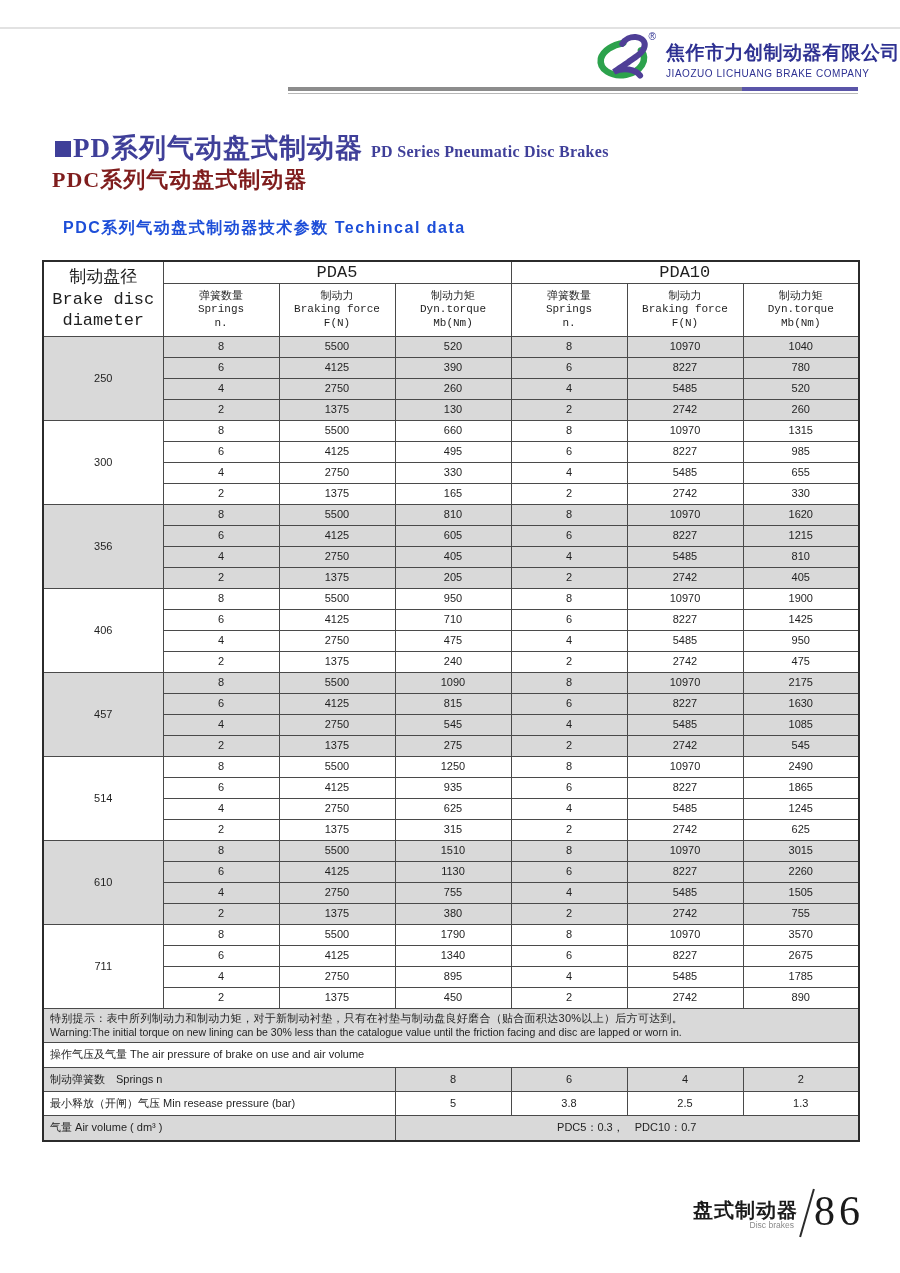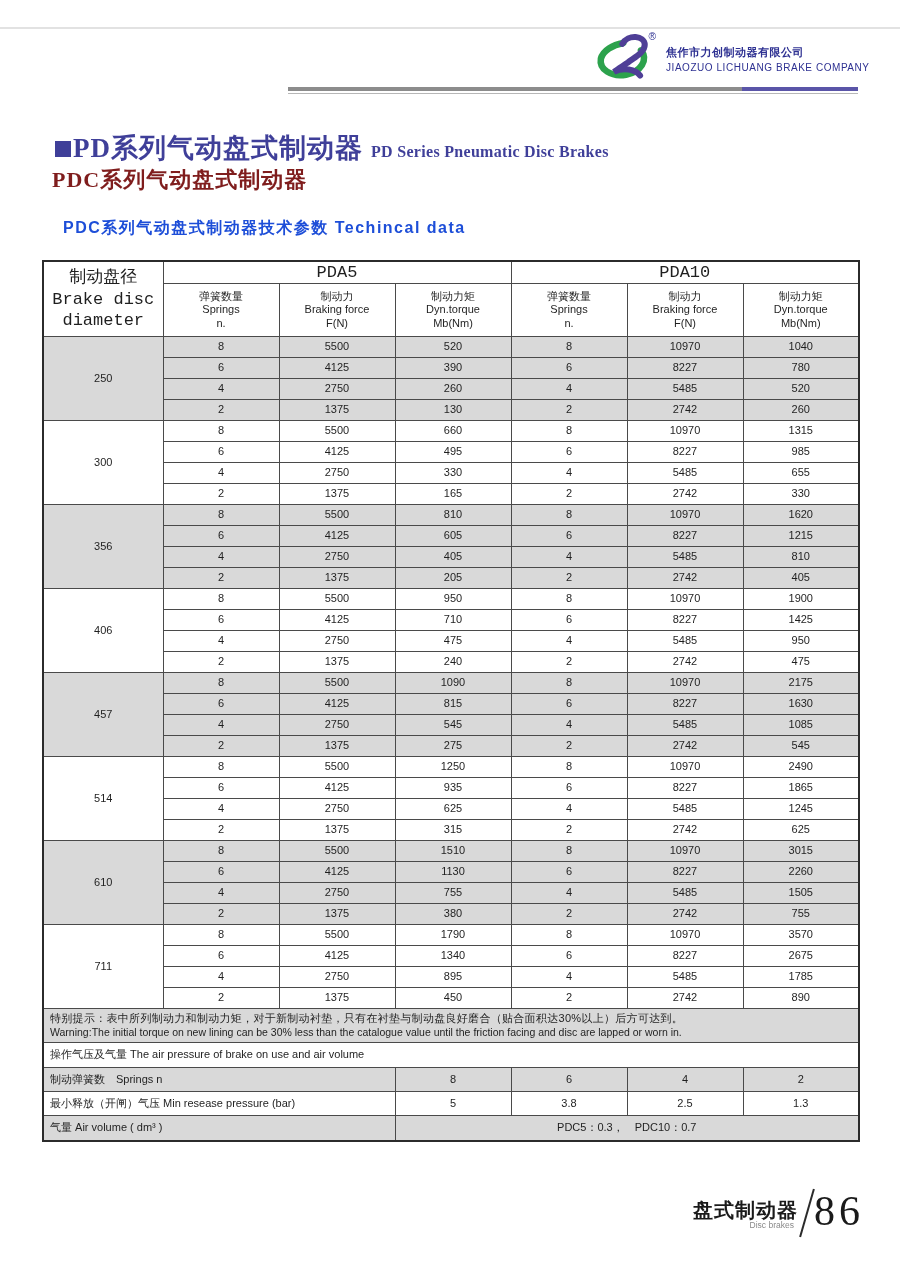--- a/index.html
+++ b/index.html
@@ -8,21 +8,21 @@
     font-family:"Liberation Sans","DejaVu Sans",sans-serif; color:#1f1f1f;
     overflow:hidden;
   }
   
   .top-streak { position:absolute; top:27px; left:0; width:900px; height:2px; background:#e2e2e2; }
 
   
   .header-right { position:absolute; left:594px; top:28px; display:flex; align-items:center; }
   .logo-svg { display:block; }
   .company-names { margin-left:6px; margin-top:6px; }
-  .company-cn { font-size:11px; font-weight:bold; color:#2e3192; letter-spacing:0.5px; white-space:nowrap; }
+  .company-cn { font-size:19px; font-weight:bold; color:#2e3192; letter-spacing:0.5px; white-space:nowrap; }
   .company-en { font-size:10px; color:#2e3192; letter-spacing:0.55px; margin-top:2px; white-space:nowrap; }
 
   .header-rule { position:absolute; left:288px; top:87px; width:570px; }
   .rule-thick { display:flex; height:4px; }
   .rule-gray { width:454px; background:#8c8c8c; }
   .rule-purple { width:116px; background:#5a55a8; }
   .rule-thin { height:1px; background:#b7b7b7; margin-top:2px; }
 
   
   .title-main {
@@ -47,21 +47,21 @@
     position:absolute; left:42px; top:260px;
     border-collapse:collapse; table-layout:fixed; width:816px;
     font-size:11px; color:#1f1f1f;
   }
   .tech-table th, .tech-table td {
     border:1px solid #4a4a4a; text-align:center; vertical-align:middle;
     font-weight:normal; padding:0; line-height:1.25; overflow:hidden;
   }
   .tech-table { border:2px solid #2b2b2b; }
   .row-model th { height:21px; font-size:17px;font-family:Liberation Mono, monospace; }
-  .row-sub th { height:52px; font-size:11px; }
+  .row-sub th { height:52px; font-size:11px;font-family:Liberation Mono, monospace; }
   .th-line { display:block; }
   .tech-table td { height:20px; }
   .shaded td, .shaded th { background:#d9d9d9; }
   td.diam { font-size:11px; }
 
   .note-cell { text-align:left !important; padding:3px 6px !important; height:auto !important; }
   .note-cn { display:block; font-size:11px; letter-spacing:0.3px; }
   .note-en { display:block; font-size:10.5px; }
   td.air-cell { text-align:left !important; padding:4px 6px !important; height:16px !important; font-size:11px;margin-top:48px; }
   td.param-label { text-align:left !important; padding:3px 6px !important; font-size:11px; }

